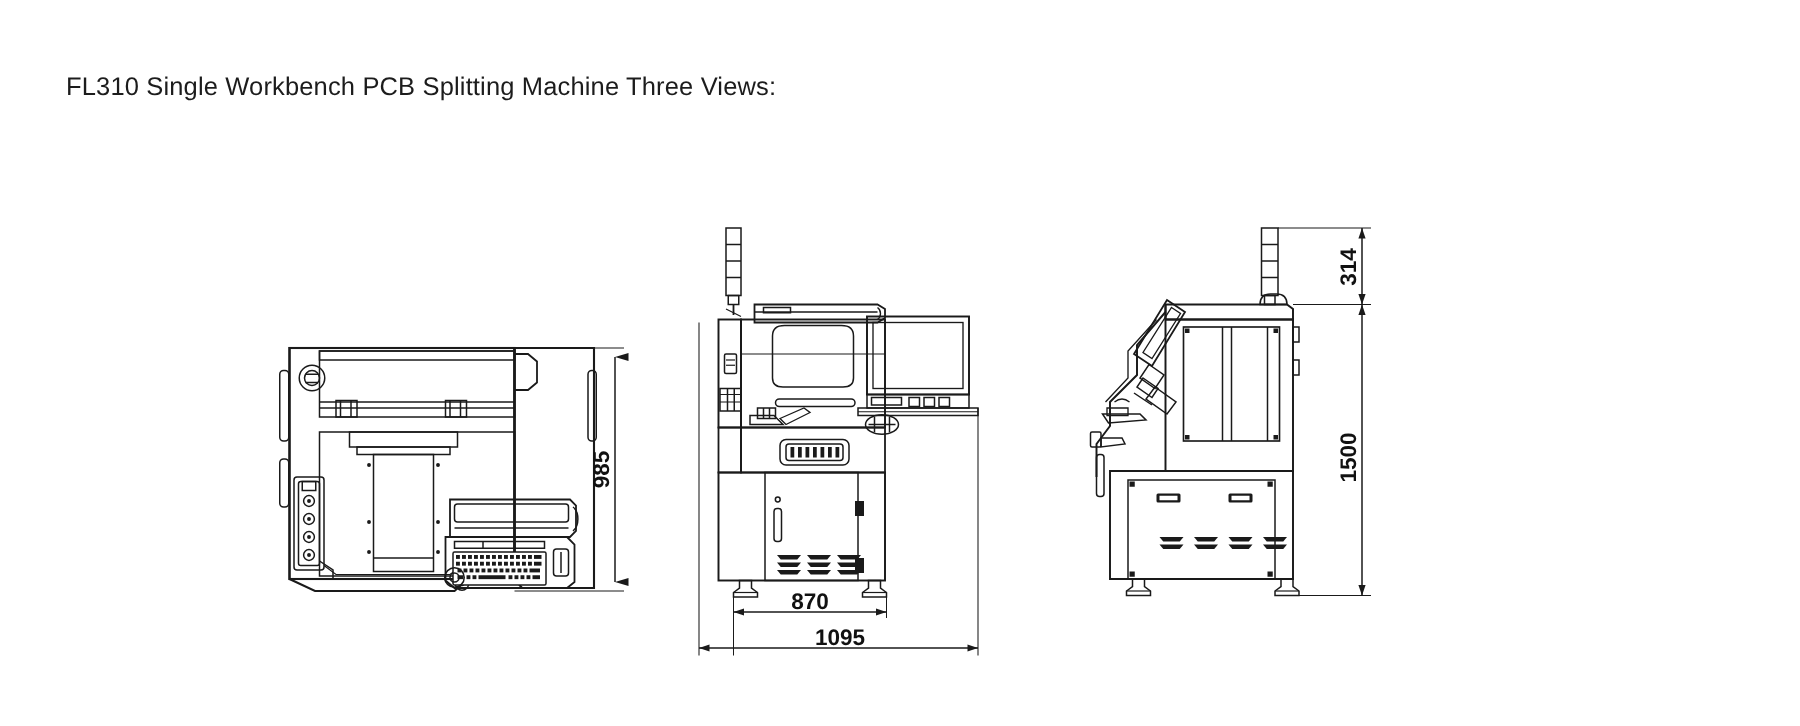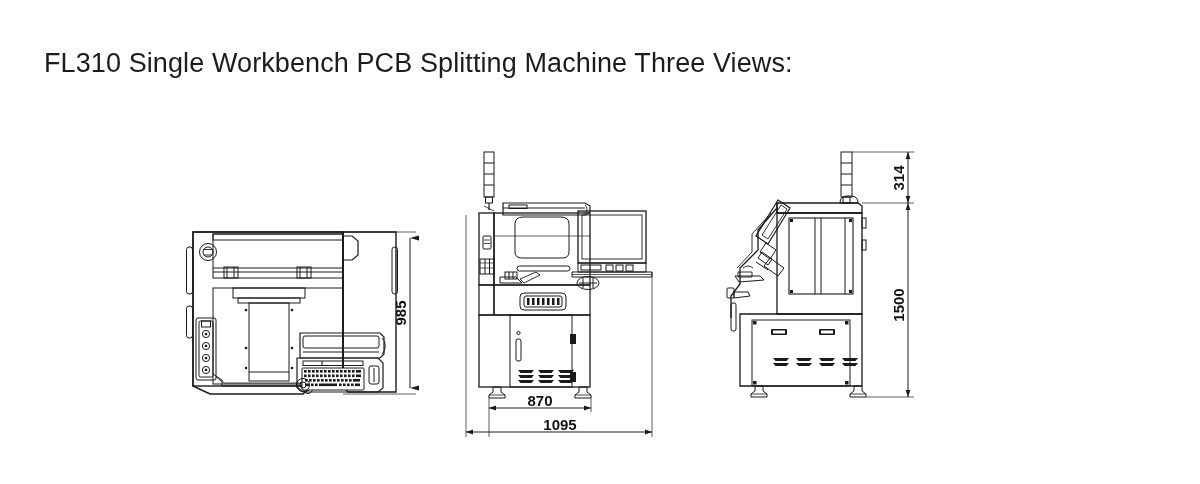--- a/index.html
+++ b/index.html
@@ -12,21 +12,21 @@
     height: 484px;
     position: relative;
     overflow: hidden;
     font-family: "Liberation Sans", sans-serif;
     color: #1a1a1a;
   }
   #page-title {
     position: absolute;
     left: 44px;
     top: 48px;
-    font-size: 27px;
+    font-size: 17px;
     font-weight: 400;
     letter-spacing: 0.1px;
     color: #1c1c1c;
     white-space: nowrap;
     font-family: "Liberation Sans", sans-serif;
   }
   #drawing-area {
     position: absolute;
     left: 0;
     top: 0;

